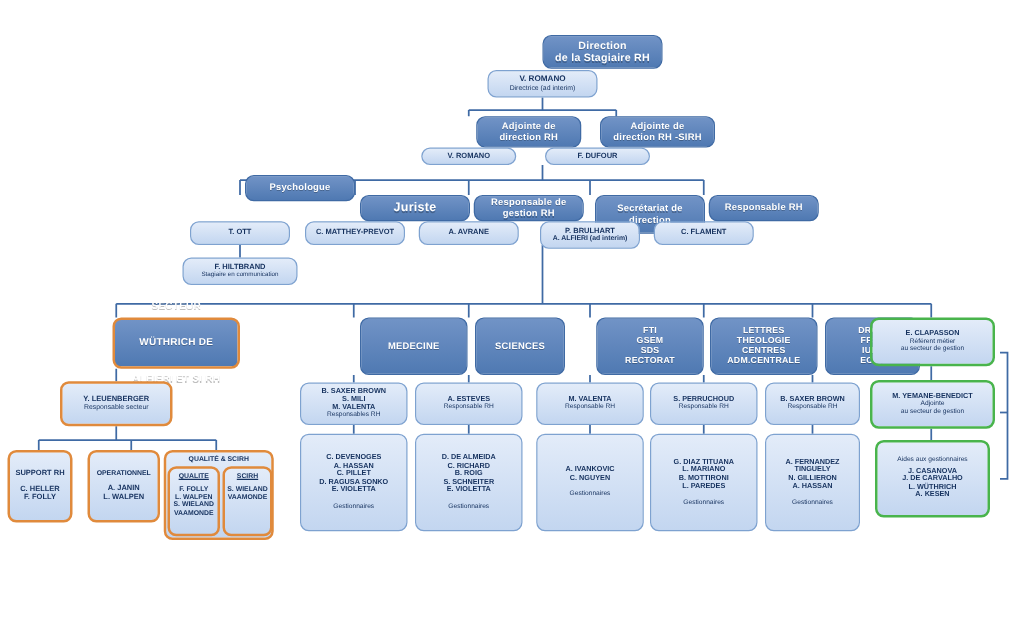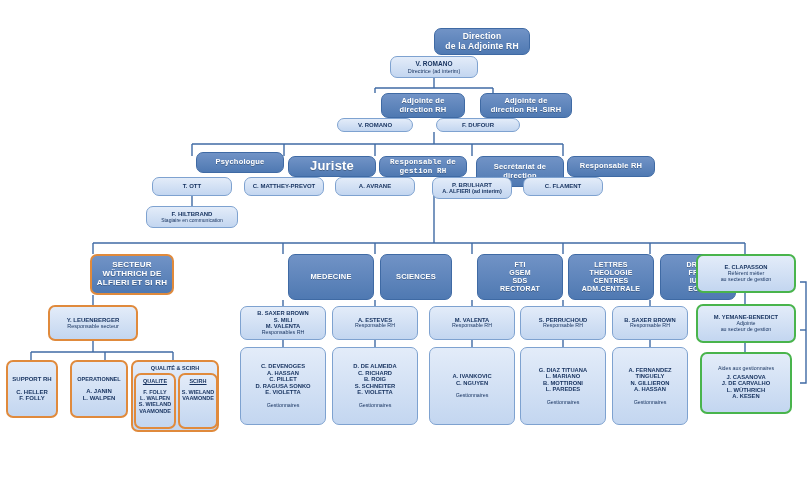--- a/index.html
+++ b/index.html
@@ -108,21 +108,21 @@
       <line x1="745" y1="293" x2="745" y2="304"></line>
       <line x1="745" y1="343" x2="745" y2="352"></line>
 
       <path d="M 800 282 L 806 282 L 806 383 L 800 383"></path>
       <path d="M 800 330 L 806 330"></path>
     </g>
   </svg>
 
   <div class="node hdr" style="left:386px;top:28px;width:96px;height:27px;font-size:8.5px;">
     <span>Direction</span>
-    <span>de la Adjointe RH</span>
+    <span>de la Stagiaire RH</span>
   </div>
   <div class="node body-box" style="left:390px;top:56px;width:88px;height:22px;font-size:6.5px;">
     <span class="name">V. ROMANO</span>
     <span class="sub" style="font-size:5.5px;">Directrice (ad interim)</span>
   </div>
 
   <div class="node hdr" style="left:333px;top:93px;width:84px;height:25px;font-size:7.5px;">
     <span>Adjointe de</span>
     <span>direction RH</span>
   </div>
@@ -131,39 +131,39 @@
   </div>
 
   <div class="node hdr" style="left:432px;top:93px;width:92px;height:25px;font-size:7.5px;">
     <span>Adjointe de</span>
     <span>direction RH -SIRH</span>
   </div>
   <div class="node body-box" style="left:436px;top:118px;width:84px;height:14px;font-size:6px;">
     <span class="name">F. DUFOUR</span>
   </div>
 
-  <div class="node hdr" style="left:148px;top:152px;width:88px;height:21px;font-size:7.5px;">
+  <div class="node hdr" style="left:148px;top:140px;width:88px;height:21px;font-size:7.5px;">
     <span>Psychologue</span>
   </div>
   <div class="node body-box" style="left:152px;top:177px;width:80px;height:19px;font-size:6px;">
     <span class="name">T. OTT</span>
   </div>
   <div class="node body-box" style="left:146px;top:206px;width:92px;height:22px;font-size:6px;">
     <span class="name">F. HILTBRAND</span>
     <span class="sub" style="font-size:5px;">Stagiaire en communication</span>
   </div>
 
-  <div class="node hdr" style="left:240px;top:156px;width:88px;height:21px;font-size:13px;">
+  <div class="node hdr" style="left:240px;top:156px;width:88px;height:21px;font-size:10px;">
     <span>Juriste</span>
   </div>
   <div class="node body-box" style="left:244px;top:177px;width:80px;height:19px;font-size:6px;">
     <span class="name">C. MATTHEY-PREVOT</span>
   </div>
 
-  <div class="node hdr" style="left:331px;top:156px;width:88px;height:21px;font-size:7.5px;font-family:Liberation Mono, monospace;">
+  <div class="node hdr" style="left:331px;top:156px;width:88px;height:21px;font-size:7.5px;">
     <span>Responsable de</span>
     <span>gestion RH</span>
   </div>
   <div class="node body-box" style="left:335px;top:177px;width:80px;height:19px;font-size:6px;">
     <span class="name">A. AVRANE</span>
   </div>
 
   <div class="node hdr" style="left:428px;top:156px;width:88px;height:31px;font-size:7.5px;">
     <span>Secrétariat de</span>
     <span>direction</span>
@@ -173,21 +173,21 @@
     <span class="name" style="font-size:5.5px;">A. ALFIERI (ad interim)</span>
   </div>
 
   <div class="node hdr" style="left:519px;top:156px;width:88px;height:21px;font-size:7.5px;">
     <span>Responsable RH</span>
   </div>
   <div class="node body-box" style="left:523px;top:177px;width:80px;height:19px;font-size:6px;">
     <span class="name">C. FLAMENT</span>
   </div>
 
-  <div class="node hdr orange" style="left:42px;top:254px;width:84px;height:41px;font-size:8px;">
+  <div class="node hdr orange" style="left:42px;top:254px;width:102px;height:41px;font-size:8px;gap:20px;">
     <span>SECTEUR</span>
     <span>WÜTHRICH DE</span>
     <span>ALFIERI ET SI RH</span>
   </div>
   <div class="node body-box orange" style="left:48px;top:305px;width:90px;height:36px;font-size:6px;">
     <span class="name">Y. LEUENBERGER</span>
     <span class="sub" style="font-size:5.5px;">Responsable secteur</span>
   </div>
 
   <div class="node body-box orange" style="left:6px;top:360px;width:52px;height:58px;font-size:6px;">

